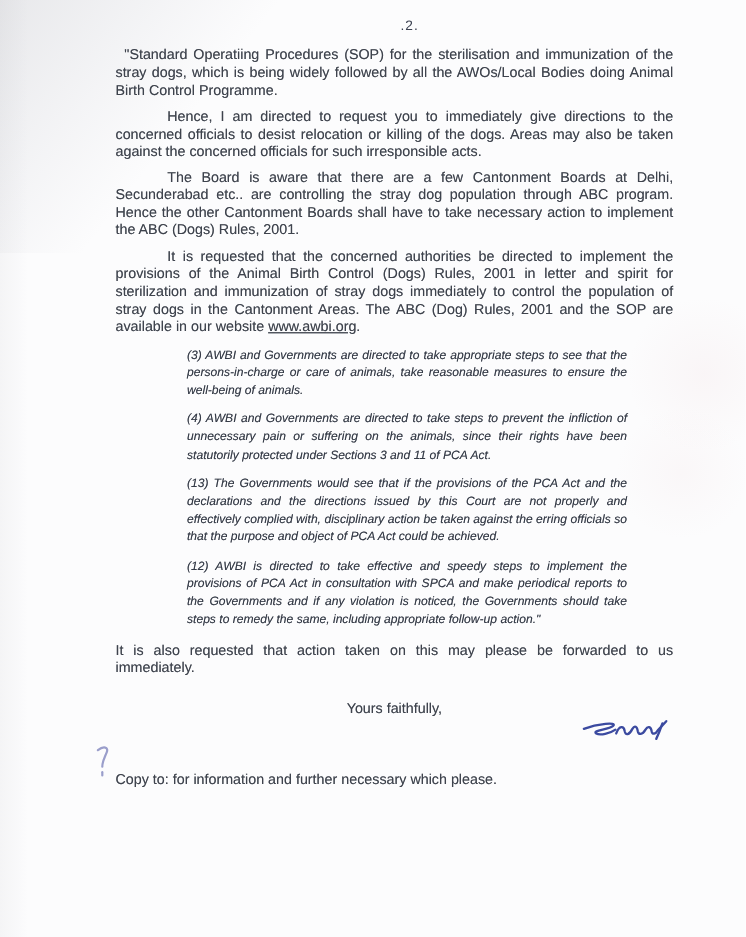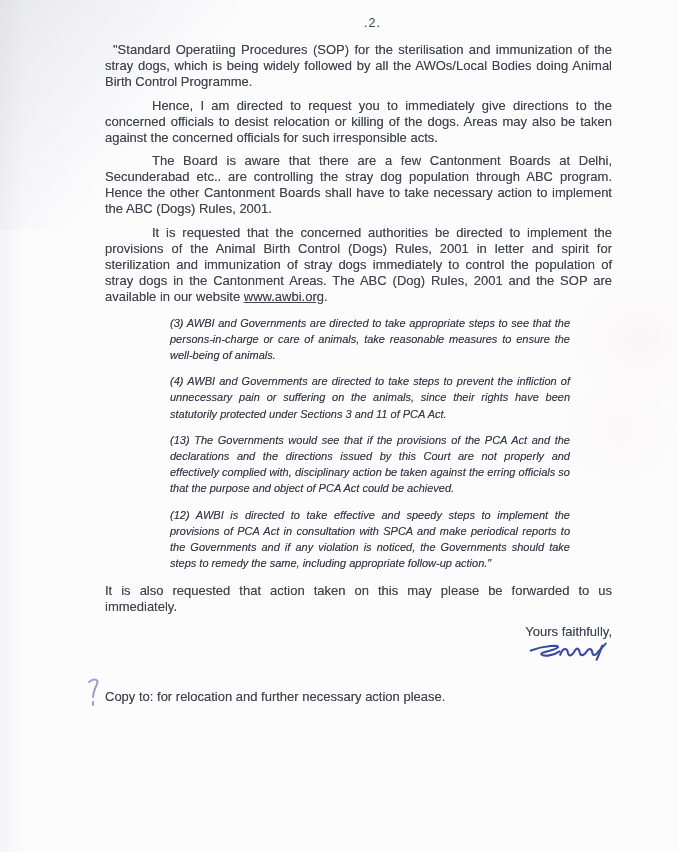--- a/index.html
+++ b/index.html
@@ -38,22 +38,22 @@
   p.quote{
     margin:10px 42px 10px 65px;
     font-size:11px;line-height:16.2px;
     font-style:italic;
     text-align:justify;
     color:#353b47;
     text-shadow:0 0 0.5px rgba(53,59,71,0.55);
   }
   .closing{margin-top:12px !important;}
   .sig{
-    margin-top:9px;
-    text-align:right;
+    margin-top:21px;
+    text-align:center;
     font-size:13px;line-height:15.5px;
     text-shadow:0 0 0.5px rgba(62,67,77,0.55);
   }
   .sig .scribble{display:block;margin:1px 0 0 auto;width:84px;height:22px;}
   .copyhead{margin:26px 0 0 0;font-size:13px;text-shadow:0 0 0.5px rgba(62,67,77,0.55);}
   .margin-mark{position:absolute;left:84px;top:676px;width:22px;height:38px;}
 </style>
 </head>
 <body>
 
@@ -83,21 +83,21 @@
       <div>Yours faithfully,</div>
       <svg class="scribble" viewBox="0 0 120 30">
         <g fill="none" stroke="#3b4aa0" stroke-width="3" stroke-linecap="round" stroke-linejoin="round">
           <path d="M4 13 C 22 6, 48 4, 42 9 C 36 14, 14 15, 20 19 C 25 22, 38 19, 45 14"></path>
           <path d="M46 19 C 50 8, 56 9, 57 16 C 58 22, 63 21, 67 13 C 70 8, 73 10, 74 16 C 75 21, 80 21, 84 14 C 87 9, 91 10, 92 16 C 93 21, 97 20, 100 15 L 111 3"></path>
           <path d="M106 6 C 104 12, 101 20, 98 26"></path>
         </g>
       </svg>
     </div>
 
-    <p class="copyhead">Copy to: for relocation and further necessary action please.</p>
+    <p class="copyhead">Copy to: for information and further necessary which please.</p>
 
   </div>
 
   <svg class="margin-mark" viewBox="0 0 22 38">
     <g fill="none" stroke="#9a9ecb" stroke-width="2" stroke-linecap="round">
       <path d="M5 6 C 10 2, 15 3, 13 8 C 11 13, 9 16, 9 21"></path>
       <path d="M9 26 L 9 29"></path>
     </g>
   </svg>
 </div>

